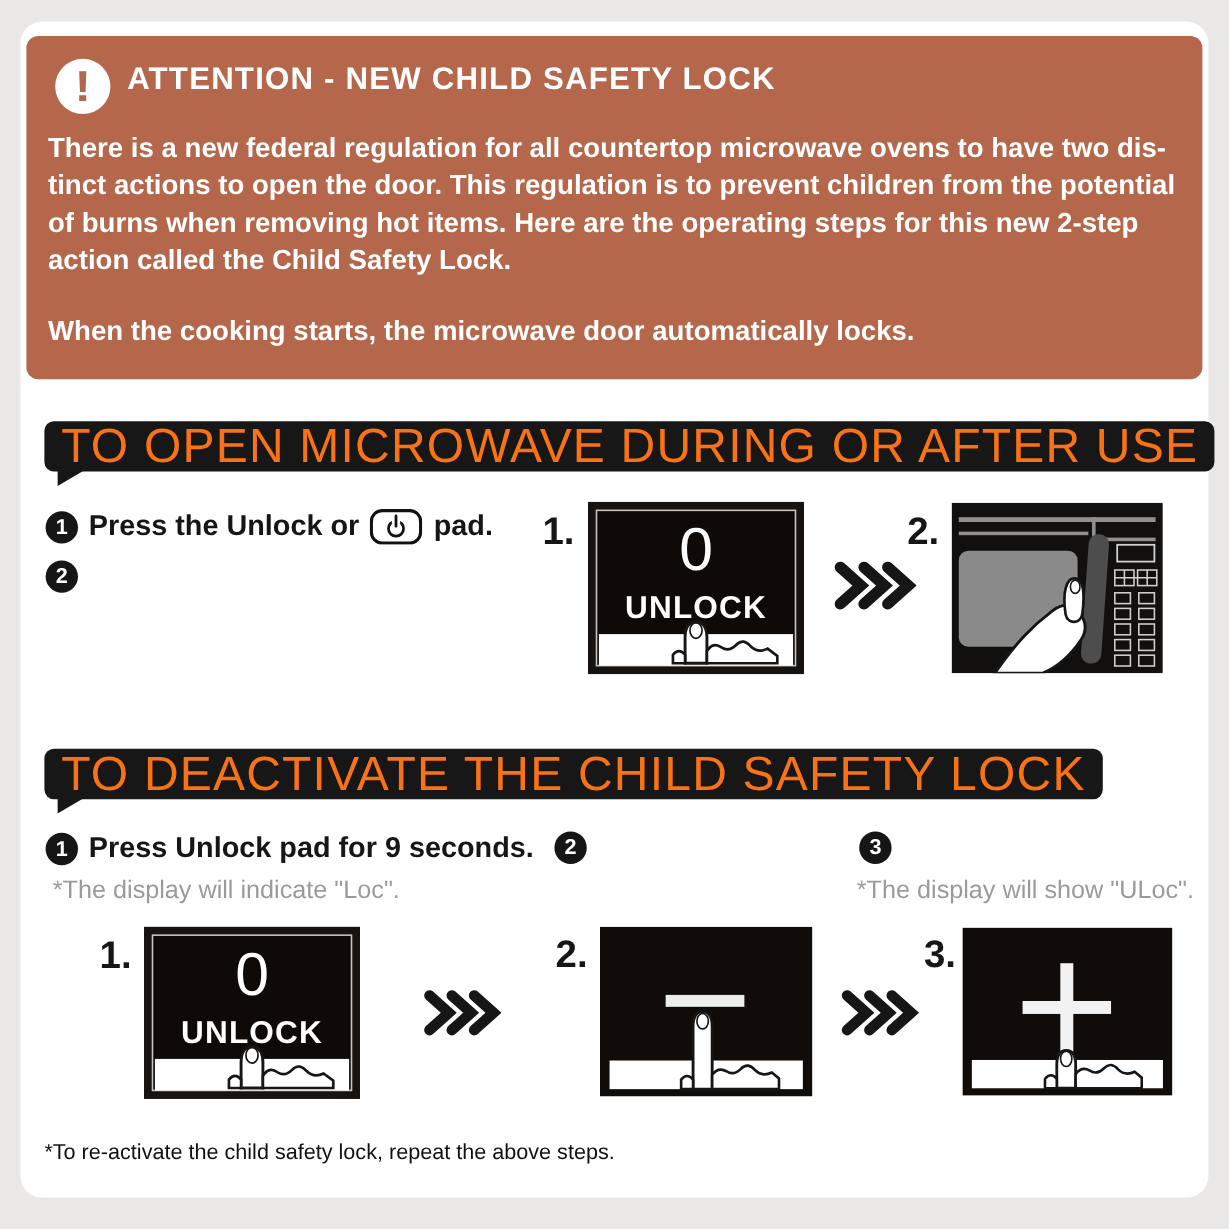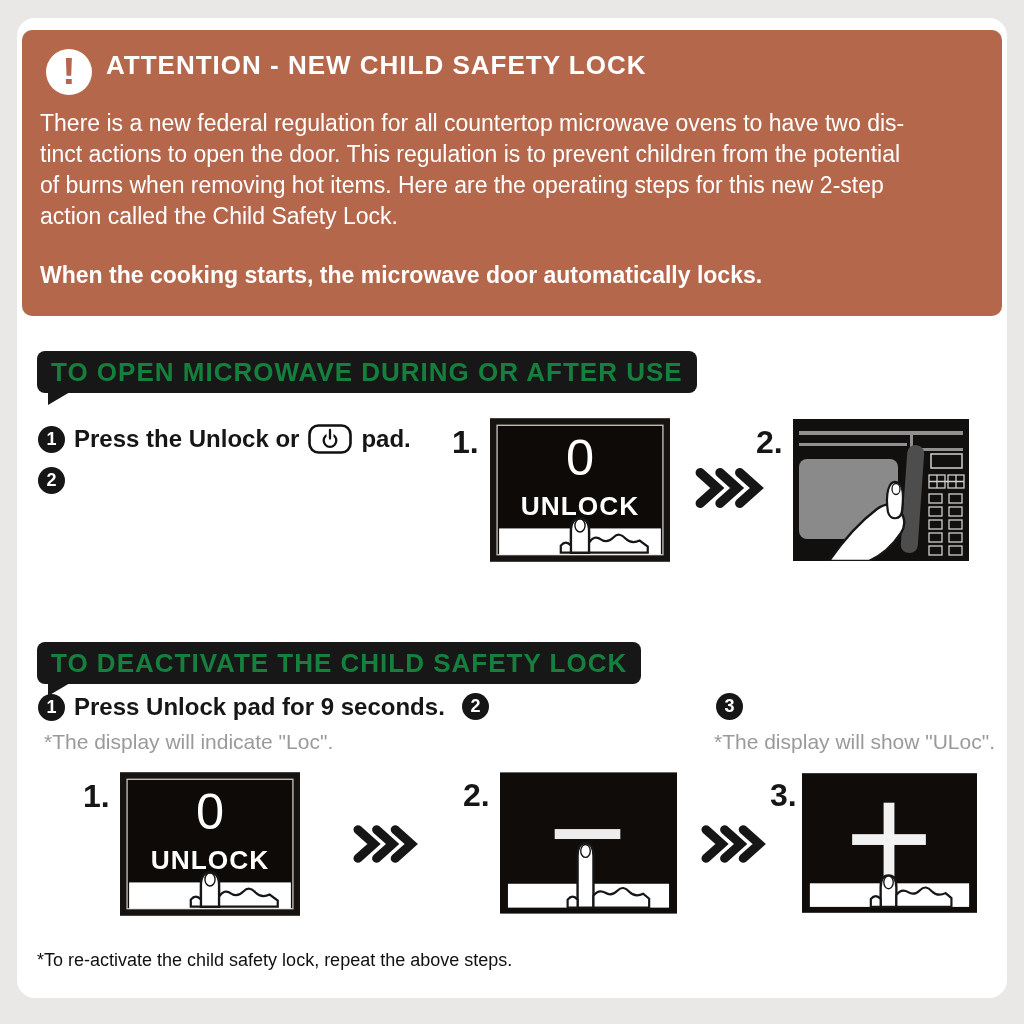--- a/index.html
+++ b/index.html
@@ -5,25 +5,25 @@
   html,body{margin:0;padding:0;}
   body{width:1024px;height:1024px;background:#e9e8e6;font-family:"Liberation Sans","DejaVu Sans",sans-serif;color:#161616;}
   .page{position:relative;width:1024px;height:1024px;overflow:hidden;}
   .card{position:absolute;left:17px;top:18px;width:990px;height:980px;background:#ffffff;border-radius:18px;}
 
   
   .attention{position:absolute;left:22px;top:30px;width:980px;height:286px;background:#b5674c;border-radius:10px;color:#fff;}
   .warn-icon{position:absolute;left:24px;top:19px;width:46px;height:46px;border-radius:50%;background:#ffffff;display:flex;align-items:center;justify-content:center;}
   .warn-icon span{color:#b5674c;font-weight:bold;font-size:36px;line-height:1;transform:scaleX(1.15);}
   .att-title{position:absolute;left:84px;top:20px;font-size:26px;font-weight:bold;letter-spacing:1px;white-space:nowrap;}
-  .att-para{position:absolute;left:18px;top:78px;width:946px;font-size:23px;font-weight:normal;line-height:31px;white-space:pre-line;}
+  .att-para{position:absolute;left:18px;top:78px;width:946px;font-size:23px;font-weight:bold;line-height:31px;white-space:pre-line;}
   .att-note{position:absolute;left:18px;top:232px;font-size:23px;font-weight:bold;}
 
   
-  .banner{position:absolute;height:42px;line-height:42px;background:#171717;color:#15803d;font-size:26px;font-weight:bold;letter-spacing:1px;padding:0 14px;border-radius:8px;white-space:nowrap;}
+  .banner{position:absolute;height:42px;line-height:42px;background:#171717;color:#f97316;font-size:40px;font-weight:normal;letter-spacing:1px;padding:0 14px;border-radius:8px;white-space:nowrap;}
   .banner:after{content:"";position:absolute;left:11px;bottom:-12px;width:0;height:0;border-top:13px solid #171717;border-right:22px solid transparent;}
 
   .steprow{position:absolute;display:flex;align-items:center;gap:9px;font-size:24px;font-weight:bold;white-space:nowrap;}
   .badge{display:inline-flex;width:27px;height:27px;border-radius:50%;background:#161616;color:#fff;font-size:18px;font-weight:bold;align-items:center;justify-content:center;flex:0 0 auto;}
   .powericon{display:inline-block;width:44px;height:30px;}
 
   .figlabel{position:absolute;font-size:32px;font-weight:bold;}
   .fig{position:absolute;}
   .fig svg{display:block;width:100%;height:100%;}
   .chev{position:absolute;}
@@ -121,21 +121,21 @@
           <rect x="156" y="114" width="13" height="9"></rect>
         <rect x="136" y="127" width="13" height="9"></rect>
           <rect x="156" y="127" width="13" height="9"></rect>
       </g>
       <path d="M36,142 C54,116 68,102 84,90 C92,84 100,84 106,91 C112,98 113,106 108,114 C98,129 88,137 76,142 Z" fill="#fff" stroke="#161616" stroke-width="2.4"></path>
       <path d="M95,93 C92,74 96,62 103,63 C110,64 111,76 109,92 C108,101 97,102 95,93 Z" fill="#fff" stroke="#161616" stroke-width="2.2"></path>
       <ellipse cx="103" cy="70" rx="4" ry="5.5" fill="none" stroke="#161616" stroke-width="1.3"></ellipse>
     </svg>
   </div>
 
-  <div class="banner" style="left:37px;top:624px;margin-top:18px;">TO DEACTIVATE THE CHILD SAFETY LOCK</div>
+  <div class="banner" style="left:37px;top:624px;">TO DEACTIVATE THE CHILD SAFETY LOCK</div>
 
   <div class="steprow" style="left:38px;top:693px;">
     <span class="badge">1</span>
     <span>Press Unlock pad for 9 seconds.</span>
   </div>
   <div class="dnote" style="left:44px;top:730px;">*The display will indicate "Loc".</div>
   <div class="steprow" style="left:462px;top:693px;">
     <span class="badge">2</span>
   </div>
   <div class="steprow" style="left:716px;top:693px;">

